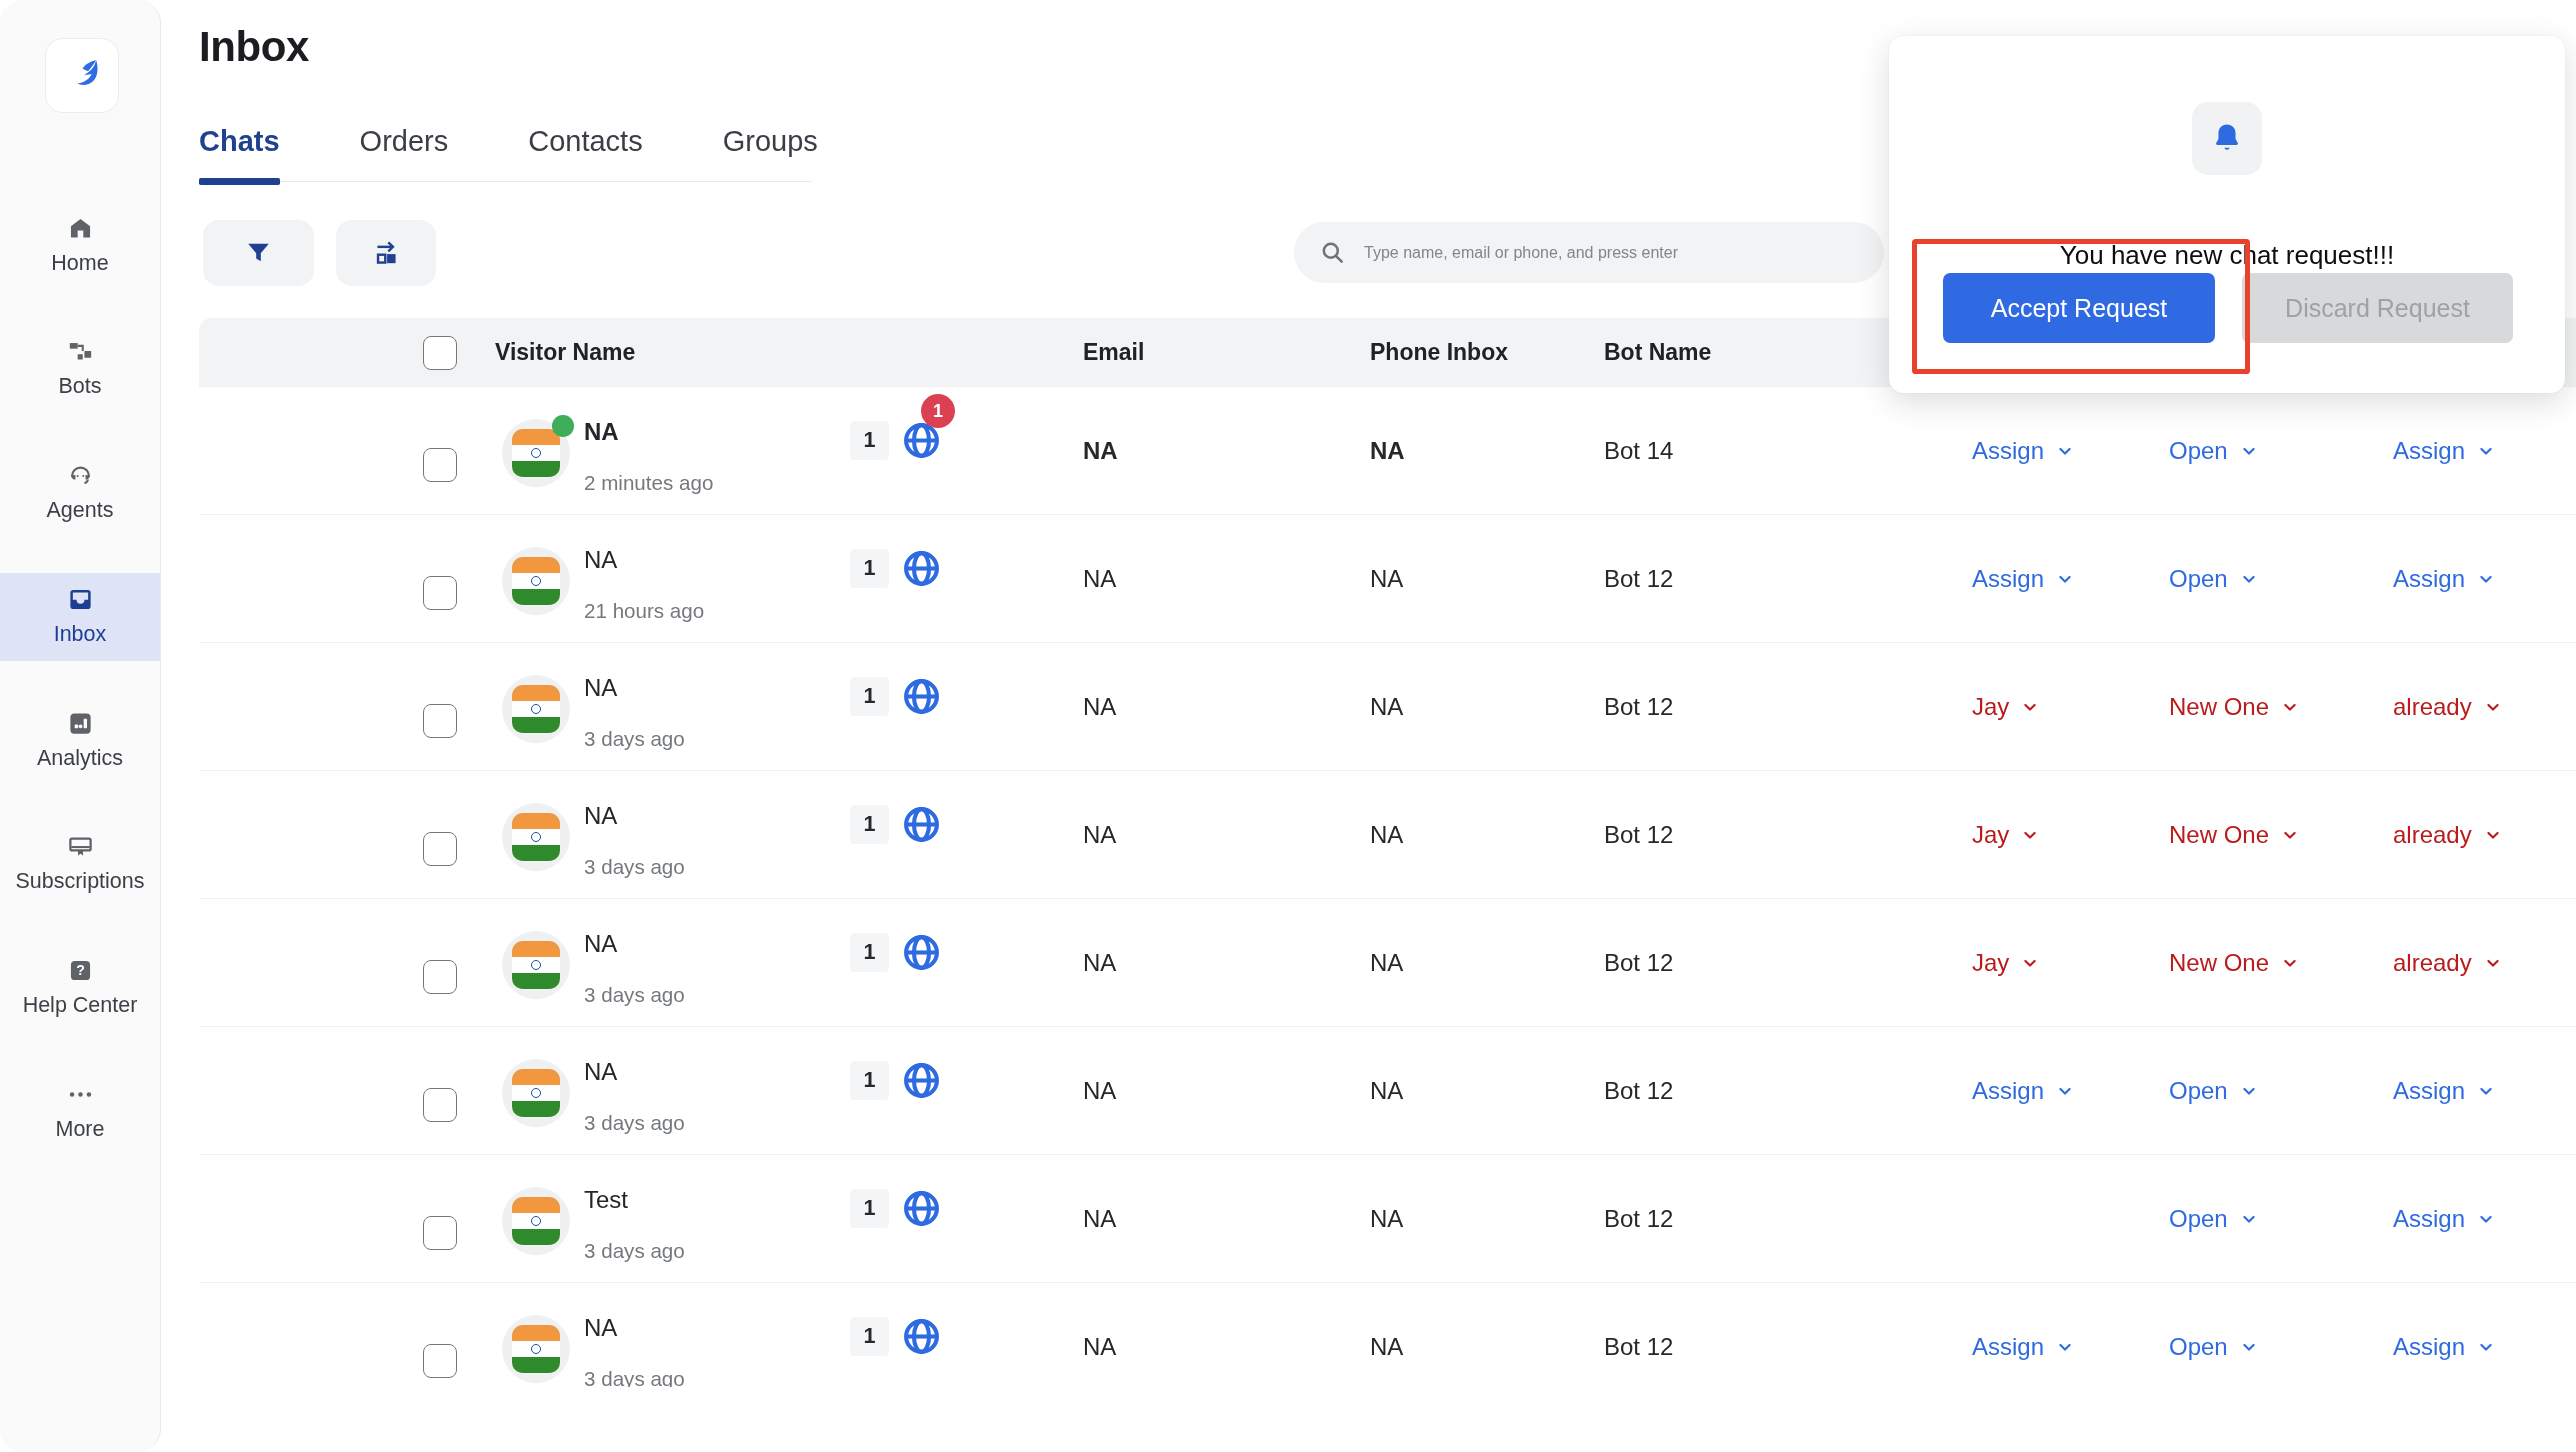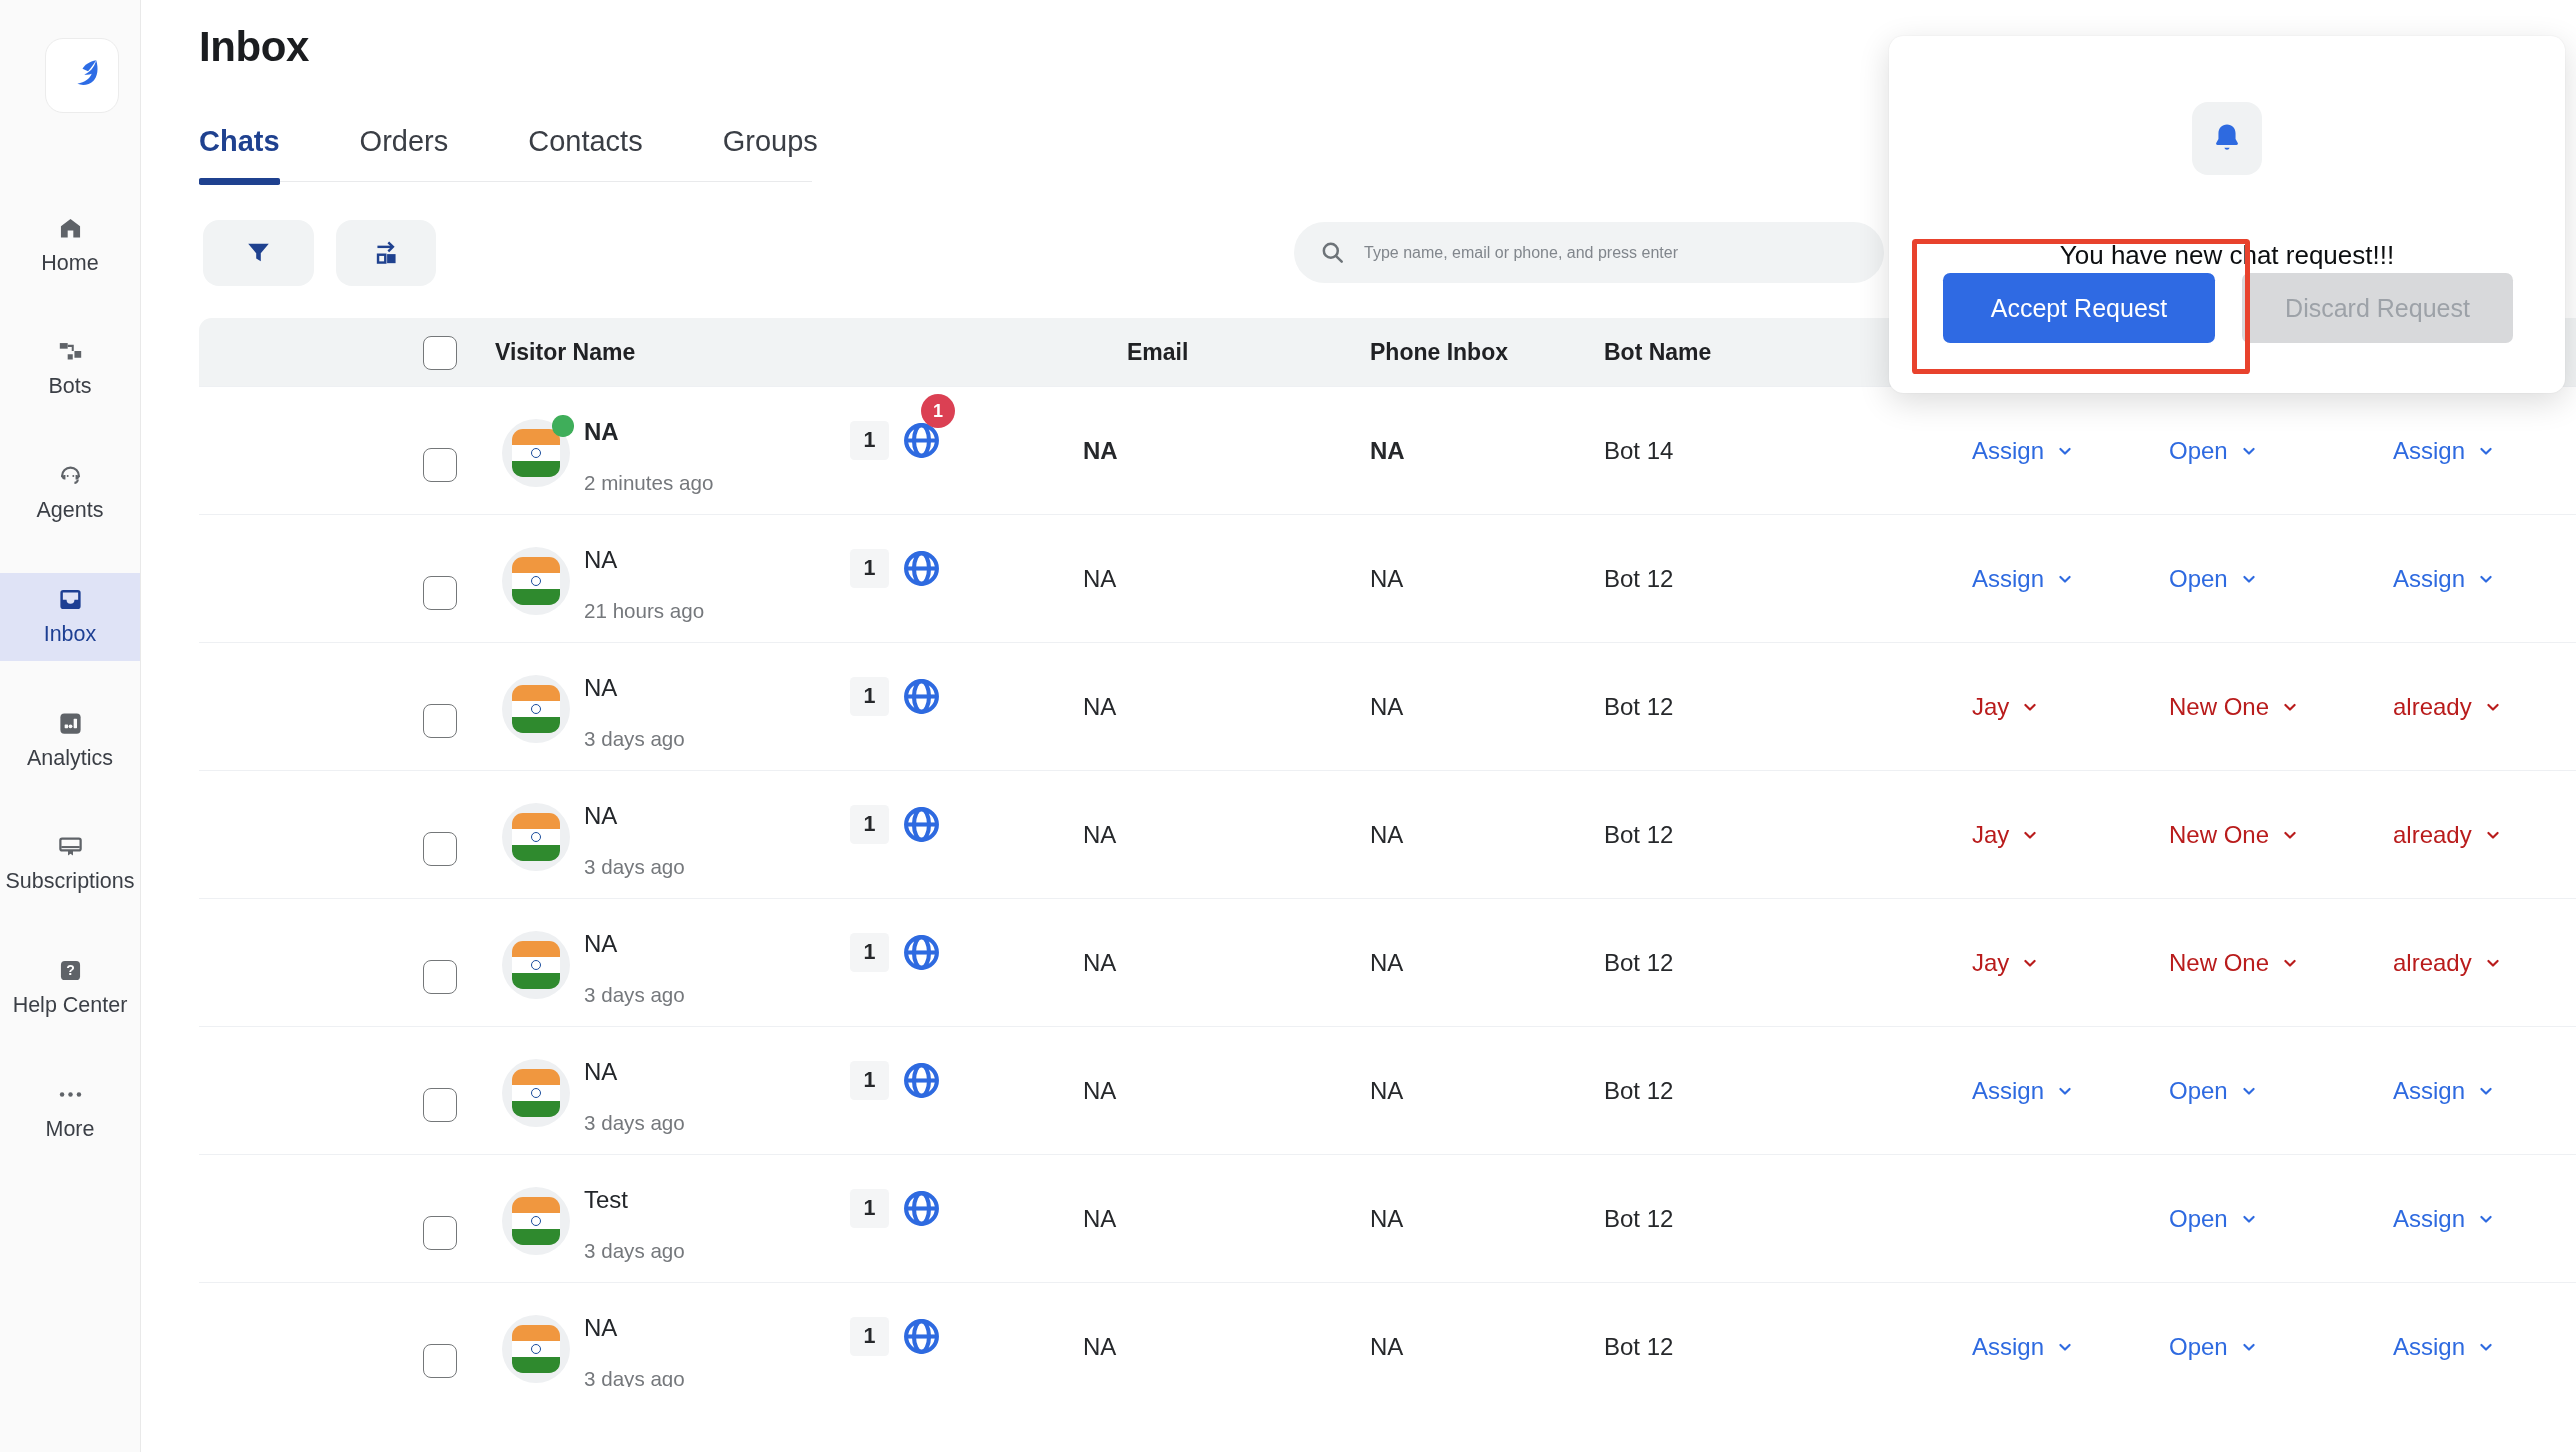--- a/index.html
+++ b/index.html
@@ -1,22 +1,22 @@
 <!DOCTYPE html>
 <html style="font-size:14.3px"><head>
 <meta charset="utf-8">
 <style>
   html,body{margin:0;padding:0;}
   .screen{position:relative;width:2576px;height:1452px;background:#ffffff;overflow:hidden;
           font-family:"Liberation Sans",sans-serif;color:#26282b;}
   svg{display:block;}
 
   
-  .sidebar{position:absolute;left:0;top:0;width:141px;height:100%;background:#fafafa;
-           border-right:1.8px solid #e9e9e9;box-sizing:border-box;}
+  .sidebar{position:absolute;left:0;top:0;width:161px;height:100%;background:#fafafa;
+           border-right:1.8px solid #e9e9e9;box-sizing:border-box;border-radius:23px;}
   .logo{position:absolute;left:45px;top:38px;width:72px;height:73px;background:#fff;
         border:0.9px solid #ececec;border-radius:18px;display:flex;align-items:center;justify-content:center;}
   .logo svg{width:41px;height:41px;}
   .nav{position:absolute;top:202px;left:0;right:0;display:flex;flex-direction:column;align-items:stretch;}
   .nav-item{display:flex;flex-direction:column;align-items:center;gap:9px;padding:12.5px 0 14.3px;
             margin-bottom:36px;cursor:pointer;color:#5f6368;}
   .nav-item .nicon svg{width:27px;height:27px;}
   .nav-item .nlabel{font-size:21.5px;color:#3b3f46;}
   .nav-item.active{background:#dfe3f6;color:#1d3f93;}
   .nav-item.active .nlabel{color:#1d3f93;font-weight:500;}
@@ -37,21 +37,21 @@
   .search{position:absolute;left:1294px;top:222px;width:590px;height:61px;background:#f1f3f4;border-radius:30.5px;
           display:flex;align-items:center;gap:16px;padding-left:25px;box-sizing:border-box;color:#6d7378;}
   .search svg{width:27px;height:27px;flex:none;}
   .search input{border:0;outline:0;background:transparent;font-family:inherit;font-size:16px;color:#3a3e45;width:484px;}
   .search input::placeholder{color:#81868c;}
 
   
   .table{position:absolute;left:199px;top:318px;width:2420px;height:1069px;border-radius:12.5px;overflow:hidden;background:#fff;}
   .thead{position:relative;height:68px;background:#f1f3f4;font-size:23px;font-weight:700;color:#202124;}
   .hcell{position:absolute;top:0;height:68px;display:flex;align-items:center;}
-  .h-visitor{left:296px;} .h-email{left:928px;} .h-phone{left:1171px;} .h-bot{left:1405px;} .h-assigned{left:1780px;}
+  .h-visitor{left:296px;} .h-email{left:884px;} .h-phone{left:1171px;} .h-bot{left:1405px;} .h-assigned{left:1780px;}
   .cb{position:absolute;width:32px;height:32px;border:1.8px solid #747779;border-radius:8px;background:#fff;cursor:pointer;}
   .thead .cb{left:224px;top:18px;}
 
   .row{position:relative;height:128px;background:#fff;border-top:1.8px solid #eef0f3;box-sizing:border-box;}
   .row .cb{left:224px;top:61px;}
   .avatar{position:absolute;left:303px;top:32px;width:68px;height:68px;border-radius:50%;background:#eef0f2;
           display:flex;align-items:center;justify-content:center;}
   .flag{width:48px;height:48px;border-radius:10.8px;overflow:hidden;display:flex;flex-direction:column;}
   .stripe{flex:1;} .stripe.saffron{background:#f0973f;} .stripe.white{background:#fff;display:flex;align-items:center;justify-content:center;}
   .stripe.green{background:#2f8a2e;}

